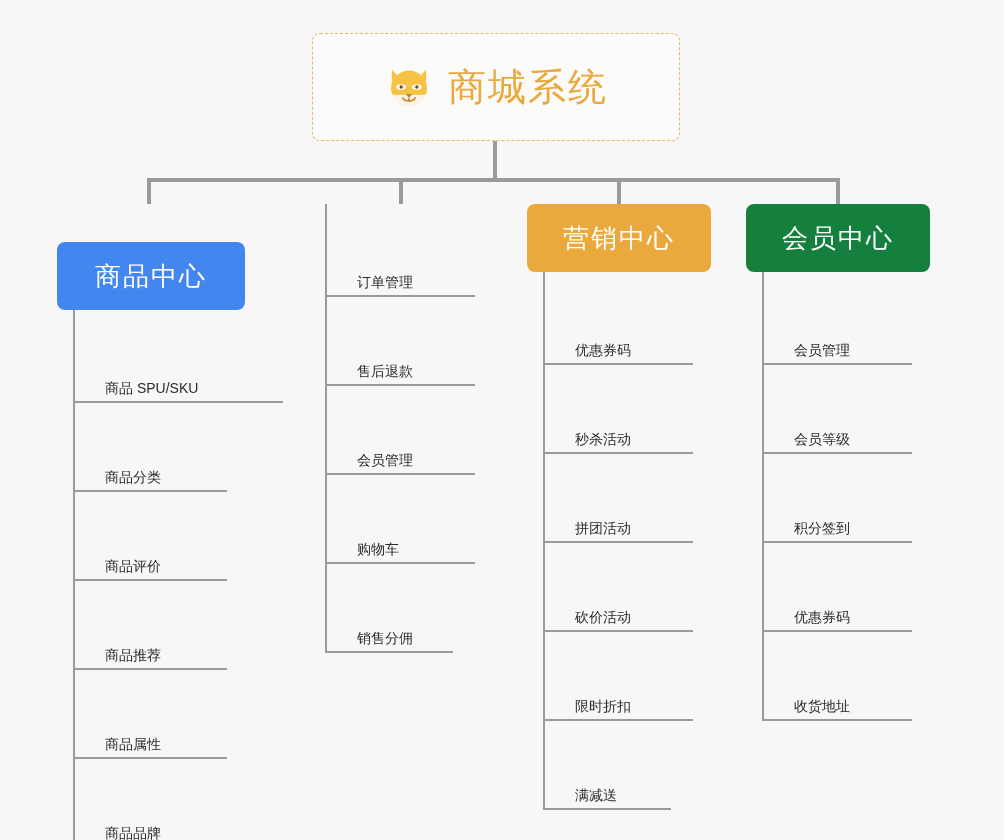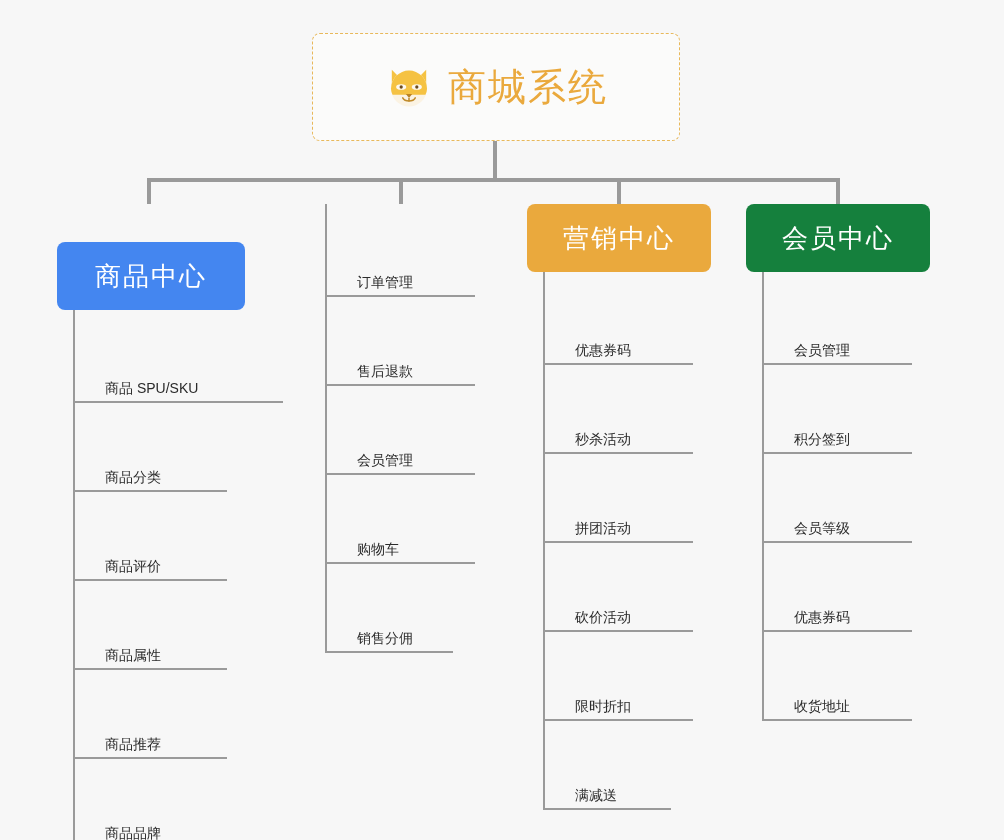--- a/index.html
+++ b/index.html
@@ -147,25 +147,25 @@
         </div>
       <div class="leaf">
           <span class="leaf-label">商品分类</span>
           <i class="leaf-line"></i>
         </div>
       <div class="leaf">
           <span class="leaf-label">商品评价</span>
           <i class="leaf-line"></i>
         </div>
       <div class="leaf">
+          <span class="leaf-label">商品推荐</span>
+          <i class="leaf-line"></i>
+        </div>
+      <div class="leaf">
           <span class="leaf-label">商品属性</span>
-          <i class="leaf-line"></i>
-        </div>
-      <div class="leaf">
-          <span class="leaf-label">商品推荐</span>
           <i class="leaf-line"></i>
         </div>
       <div class="leaf">
           <span class="leaf-label">商品品牌</span>
           <i class="leaf-line"></i>
         </div>
     </div>
   </div>
 
   <div class="col c2">
@@ -228,28 +228,28 @@
   <div class="col c4">
     <div class="cat-box green">
       <span>会员中心</span>
     </div>
     <div class="branch">
       <div class="leaf">
           <span class="leaf-label">会员管理</span>
           <i class="leaf-line"></i>
         </div>
       <div class="leaf">
+          <span class="leaf-label">会员等级</span>
+          <i class="leaf-line"></i>
+        </div>
+      <div class="leaf">
           <span class="leaf-label">积分签到</span>
           <i class="leaf-line"></i>
         </div>
       <div class="leaf">
-          <span class="leaf-label">会员等级</span>
-          <i class="leaf-line"></i>
-        </div>
-      <div class="leaf">
           <span class="leaf-label">优惠券码</span>
           <i class="leaf-line"></i>
         </div>
       <div class="leaf">
           <span class="leaf-label">收货地址</span>
           <i class="leaf-line"></i>
         </div>
     </div>
   </div>
 

